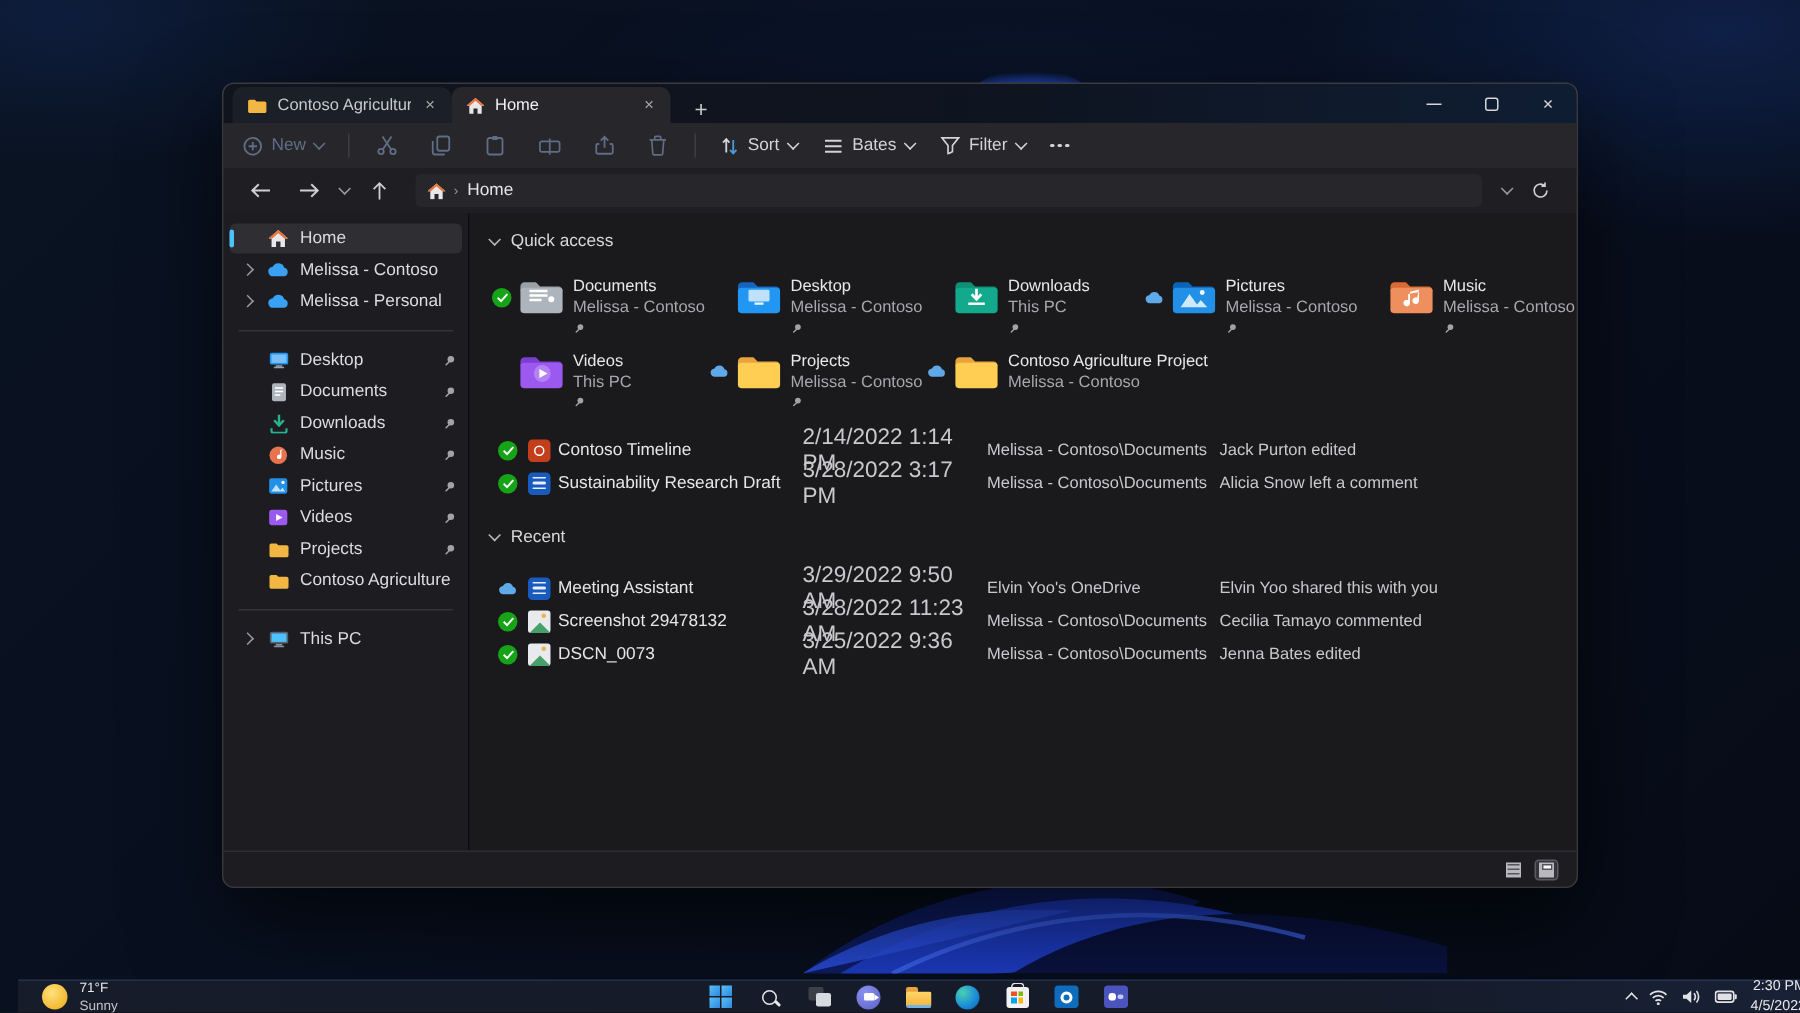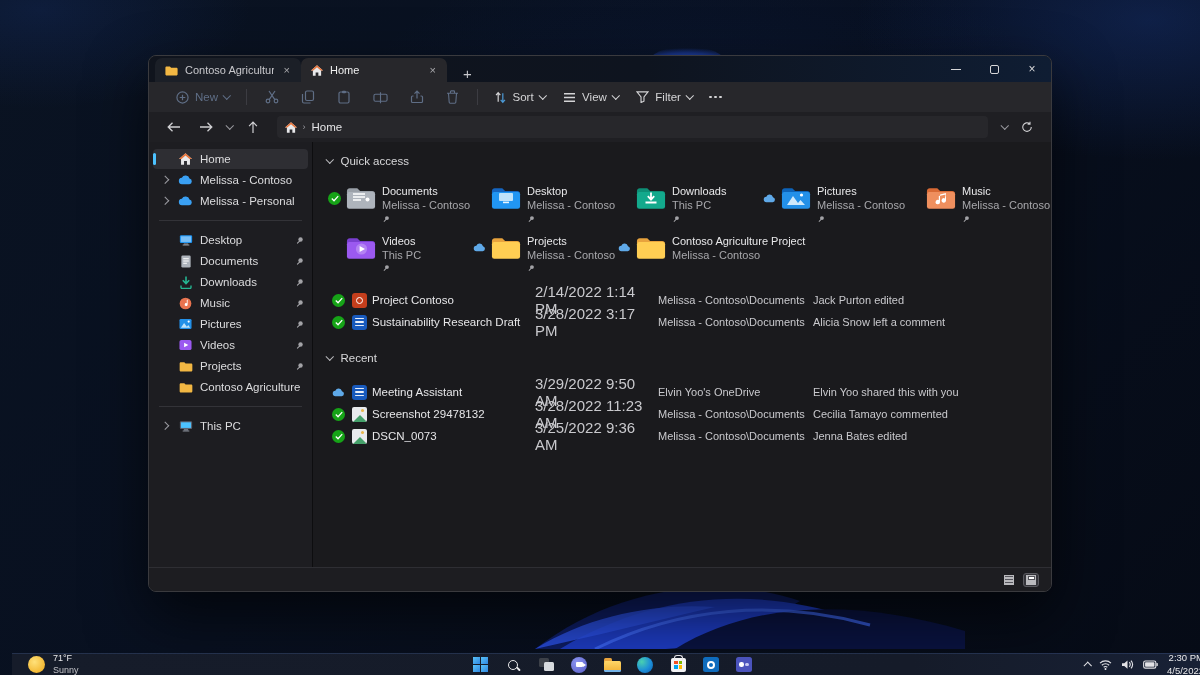--- a/index.html
+++ b/index.html
@@ -49,21 +49,21 @@
   .tab-label { flex:1; font-size:11px; white-space:nowrap; overflow:hidden; }
   .tab-close { color:#a9a9ad; font-size:11px; line-height:1; padding:1px 3px; border-radius:3px; }
   .tab-new { color:#c8c8cc; font-size:15px; margin-left:10px; padding:0 6px; }
   .win-controls { margin-left:auto; align-self:flex-start; display:flex; height:26px; }
   .win-btn { width:38px; height:26px; display:flex; align-items:center; justify-content:center; color:#d6d6d8; }
   .wc-min { width:10px; height:1px; background:#d6d6d8; display:block; }
   .wc-max { width:9px; height:9px; border:1px solid #d6d6d8; border-radius:2px; display:block; }
   
   .toolbar {
     height:30px; flex:0 0 30px; background:#27272b;
-    display:flex; align-items:center; gap:4px; padding:0 20px;
+    display:flex; align-items:center; gap:4px; padding:0 6px;
   }
   .tb-btn { display:flex; align-items:center; gap:6px; padding:3px 7px; border-radius:4px; color:#d4d4d6; }
   .tb-btn.disabled { color:#5f6e86; }
   .tb-icon-btn { padding:3px 9px; color:#5f6e86; display:flex; align-items:center; }
   .tb-sep { width:1px; height:16px; background:#3c3c42; margin:0 5px; }
   .tb-label { font-size:11.5px; }
   .dots { display:flex; gap:2.5px; padding:0 6px; }
   .dots i { width:2.5px; height:2.5px; border-radius:50%; background:#d4d4d6; display:block; }
   .chev { display:inline-block; width:5.5px; height:5.5px; border-right:1.2px solid currentColor; border-bottom:1.2px solid currentColor; }
   .chev.down { transform:rotate(45deg) translate(-1px,-1px); }
@@ -291,21 +291,21 @@
           <path d="M4.5 11.5 V2 M2.2 4.4 L4.5 1.8 L6.8 4.4" fill="none" stroke="#d4d4d6" stroke-width="1.3"></path>
           <path d="M9.5 2.5 V12 M7.2 9.6 L9.5 12.2 L11.8 9.6" fill="none" stroke="#4c9bd8" stroke-width="1.3"></path>
         </svg>
       <span class="tb-label">Sort</span>
       <span class="chev down"></span>
     </div>
     <div class="tb-btn">
       <svg width="13" height="11" viewBox="0 0 14 12">
           <path d="M1 2h12M1 6h12M1 10h12" stroke="#d4d4d6" stroke-width="1.6"></path>
         </svg>
-      <span class="tb-label">View</span>
+      <span class="tb-label">Bates</span>
       <span class="chev down"></span>
     </div>
     <div class="tb-btn">
       <svg width="13" height="12" viewBox="0 0 14 13">
           <path d="M1 1 h12 L8.6 6.5 V11 L5.4 12.5 V6.5 Z" fill="none" stroke="#d4d4d6" stroke-width="1.2"></path>
         </svg>
       <span class="tb-label">Filter</span>
       <span class="chev down"></span>
     </div>
     <span class="dots">
@@ -746,21 +746,21 @@
                 <svg width="8" height="7" viewBox="0 0 10 8">
                   <path d="M1 4 L3.8 6.8 L9 1" fill="none" stroke="#fff" stroke-width="1.6"></path>
                 </svg>
               </span>
             </span>
           <span class="f-icon">
               <span class="doc-ico ico-ppt">
                 <i class="circ"></i>
               </span>
             </span>
-          <span class="f-name">Project Contoso</span>
+          <span class="f-name">Contoso Timeline</span>
           <span class="f-date">2/14/2022 1:14 PM</span>
           <span class="f-loc">Melissa - Contoso\Documents</span>
           <span class="f-act">Jack Purton edited</span>
         </div>
         <div class="frow">
           <span class="f-badge">
               <span class="b-sync">
                 <svg width="8" height="7" viewBox="0 0 10 8">
                   <path d="M1 4 L3.8 6.8 L9 1" fill="none" stroke="#fff" stroke-width="1.6"></path>
                 </svg>

